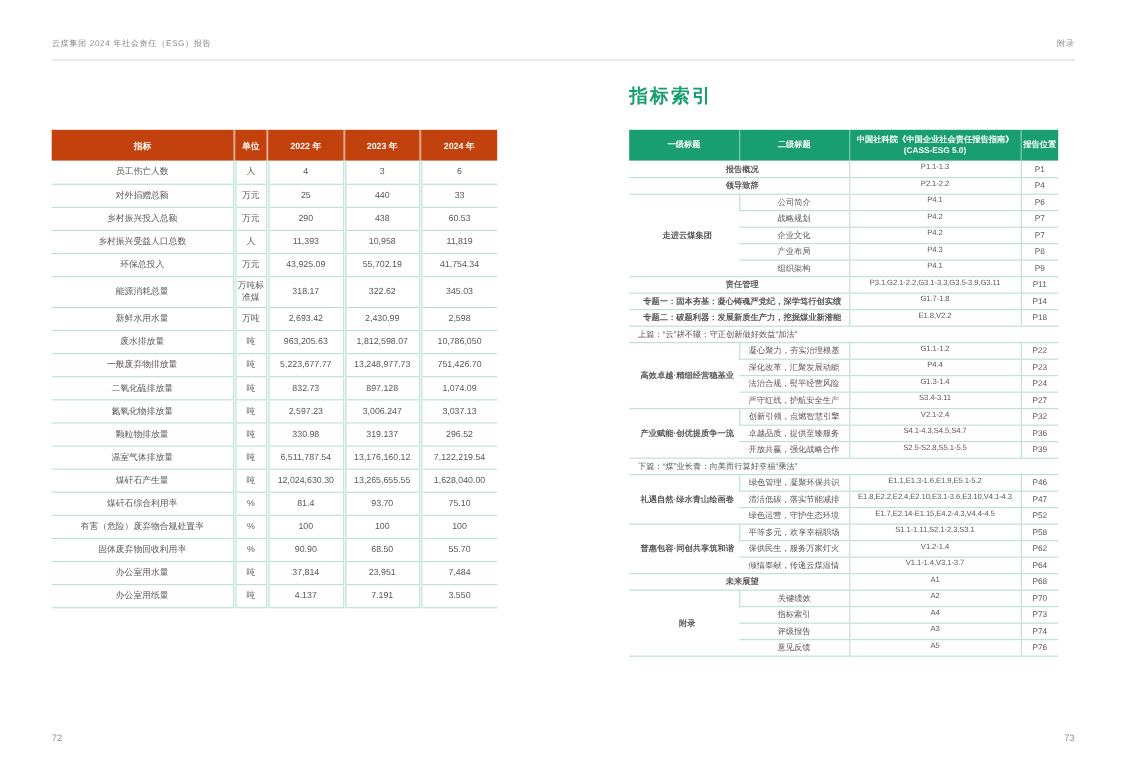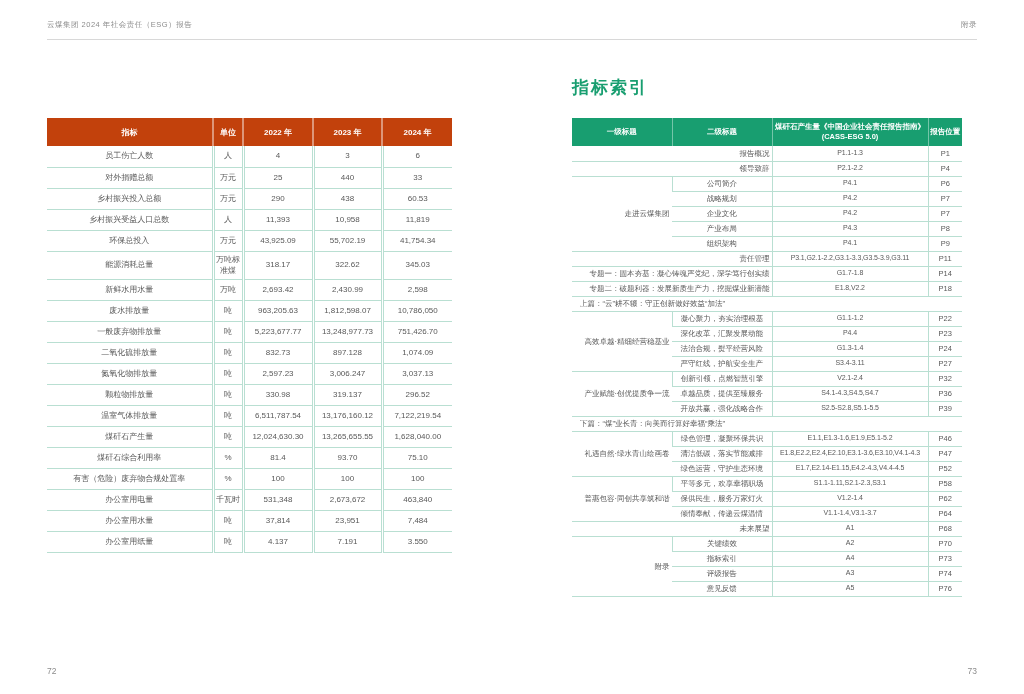--- a/index.html
+++ b/index.html
@@ -3,21 +3,21 @@
 <meta charset="utf-8">
 <style>
   * { margin:0; padding:0; box-sizing:border-box; }
   html,body { background:#ffffff; }
   .canvas {
     position:relative; width:1024px; height:694px; background:#ffffff;
     font-family:"Liberation Sans","DejaVu Sans",sans-serif; overflow:hidden;
   }
   
   .doc-header {
-    position:absolute; left:47px; right:47px; top:0; height:40px;
+    position:absolute; left:47px; right:47px; top:0; height:55px;
     border-bottom:1px solid #d8d8d8;
     display:flex; justify-content:space-between; align-items:flex-end;
     padding-bottom:9px; font-size:7.5px; color:#8c8c8c; letter-spacing:0.5px;
   }
   
   .kpi-wrap { position:absolute; left:47px; top:118px; width:405px; }
   table { border-collapse:collapse; width:100%; table-layout:fixed; }
   .kpi-table th {
     background:#c2410c; color:#ffffff; font-size:8px; font-weight:bold;
     height:28px; text-align:center; padding:0 1px;
@@ -37,21 +37,21 @@
   .index-table th {
     background:#189e70; color:#ffffff; font-size:7.5px; font-weight:bold;
     height:28px; text-align:center; padding:0 1px; line-height:1.3;
   }
   .index-table th + th { border-left:1px solid rgba(255,255,255,0.4); }
   .index-table td {
     height:15px; font-size:7.5px; color:#595959; text-align:center;
     border-bottom:1px solid #b9dfd2; padding:1px 2px; line-height:1.2;
   }
   .index-table td + td { border-left:1px solid #b9dfd2; }
-  .index-table td.l1 { text-align:right; padding-left:8px; }
+  .index-table td.l1 { text-align:center; padding-left:8px;font-weight:bold; }
   .index-table td.section { text-align:left; padding-left:8px; color:#595959; }
   .index-table td.code { font-size:7px; letter-spacing:-0.1px; }
   
   .page-num { position:absolute; top:666px; font-size:8.5px; color:#8c8c8c; }
   .page-num.left { left:47px; }
   .page-num.right { right:47px; text-align:center; }
 </style>
 </head>
 <body>
 
@@ -187,25 +187,25 @@
             <td>75.10</td>
           </tr>
           <tr>
             <td>有害（危险）废弃物合规处置率</td>
             <td>%</td>
             <td>100</td>
             <td>100</td>
             <td>100</td>
           </tr>
           <tr>
-            <td>办公室用电量</td>
-            <td>千瓦时</td>
-            <td>531,348</td>
-            <td>2,673,672</td>
-            <td>463,840</td>
+            <td>固体废弃物回收利用率</td>
+            <td>%</td>
+            <td>90.90</td>
+            <td>68.50</td>
+            <td>55.70</td>
           </tr>
           <tr>
             <td>办公室用水量</td>
             <td>吨</td>
             <td>37,814</td>
             <td>23,951</td>
             <td>7,484</td>
           </tr>
           <tr>
             <td>办公室用纸量</td>
@@ -225,21 +225,21 @@
         <col style="width:100px">
           <col style="width:100px">
         <col style="width:156px">
           <col style="width:34px">
       </colgroup>
       <thead>
           <tr>
             <th>一级标题</th>
             <th>二级标题</th>
             <th>
-              <div>煤矸石产生量《中国企业社会责任报告指南》</div>
+              <div>中国社科院《中国企业社会责任报告指南》</div>
               <div>(CASS-ESG 5.0)</div>
             </th>
             <th>报告位置</th>
           </tr>
         </thead>
       <tbody>
           <tr>
             <td class="l1" colspan="2">报告概况</td>
             <td class="code">P1.1-1.3</td>
             <td>P1</td>

